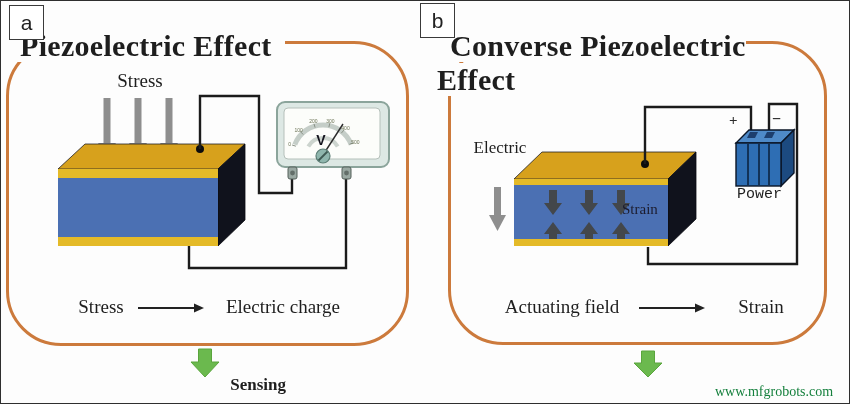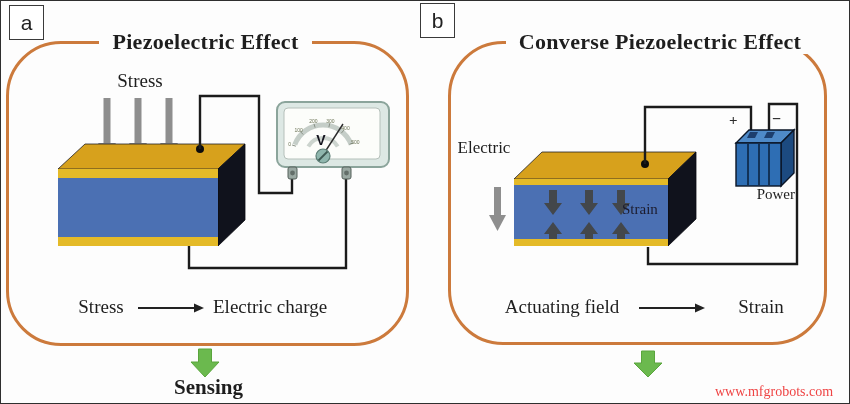--- a/index.html
+++ b/index.html
@@ -16,41 +16,41 @@
     overflow:hidden;border:1px solid #2f2f2f;box-sizing:border-box;
   }
   .tag-box{
     position:absolute;width:33px;height:33px;background:#fff;border:1.5px solid #3a3a3a;
     display:flex;align-items:center;justify-content:center;
     font-family:"Liberation Sans","DejaVu Sans",sans-serif;font-size:21px;color:#222;z-index:5;
   }
   .panel-frame{position:absolute;border:3px solid var(--frame_orange);border-radius:55px;z-index:1;}
   .frame-a{left:5px;top:40px;width:397px;height:299px;}
   .frame-b{left:447px;top:40px;width:373px;height:298px;}
-  .panel-title{position:absolute;top:28px;text-align:center;z-index:4;font-weight:bold;font-size:22px;letter-spacing:.3px;}
+  .panel-title{position:absolute;top:28px;z-index:4;font-weight:bold;font-size:30px;letter-spacing:.3px;}
   .panel-title span{background:#fdfdfd;padding:0 13px;}
   .title-a{left:6px;width:397px;}
-  .title-b{left:472px;width:374px;}
+  .title-b{left:436px;width:374px;}
   .diagram{position:absolute;left:0;top:0;z-index:2;}
   .lbl{position:absolute;z-index:3;}
   .lbl-stress{left:105px;top:69px;width:68px;text-align:center;font-size:19px;}
-  .lbl-field{left:447px;top:137px;width:72px;text-align:center;font-size:17px;line-height:20px;}
+  .lbl-field{left:463px;top:137px;width:72px;text-align:center;font-size:17px;line-height:20px;}
   .lbl-strain{left:621px;top:200px;font-size:15px;color:#1c1c2e;}
-  .lbl-power{left:736px;top:185px;width:58px;text-align:right;font-size:15px;}
+  .lbl-power{left:736px;top:185px;width:58px;text-align:left;font-size:15px;font-family:Liberation Mono, monospace;}
   .lbl-plus{left:728px;top:111px;font-size:15px;font-weight:bold;color:#2b2b2b;}
   .lbl-minus{left:771px;top:109px;font-size:16px;font-weight:bold;color:#2b2b2b;}
   .eq-text{font-size:19px;}
   .eq-a-from{left:60px;top:295px;width:80px;text-align:center;}
-  .eq-a-to{left:212px;top:295px;width:140px;text-align:left;}
+  .eq-a-to{left:212px;top:295px;width:140px;text-align:center;}
   .eq-b-from{left:500px;top:295px;width:122px;text-align:center;}
   .eq-b-to{left:723px;top:295px;width:74px;text-align:center;}
-  .result{position:absolute;z-index:3;font-weight:bold;font-size:21px;text-align:center;}
+  .result{position:absolute;z-index:3;font-weight:bold;font-size:17px;text-align:right;}
   .result-a{left:130px;top:374px;width:155px;}
   .result-b{left:570px;top:374px;width:155px;}
-  .watermark{position:absolute;left:714px;top:383px;font-size:14px;color:#ef4444;z-index:3;}
+  .watermark{position:absolute;left:714px;top:383px;font-size:14px;color:#15803d;z-index:3;}
   
   .f-gold{fill:var(--gold);stroke:#222126;stroke-width:.8;}
   .f-strip{fill:var(--gold_strip);}
   .f-blue{fill:var(--block_blue);}
   .f-dark{fill:var(--block_dark);stroke:#0a0b12;stroke-width:.8;}
   .f-gray{fill:var(--gray_arrow);}
   .f-darkarrow{fill:var(--dark_arrow);}
   .f-green{fill:var(--green);stroke:var(--green_edge);stroke-width:1;}
   .wire{fill:none;stroke:var(--wire_black);stroke-width:2.4;}
   .dot{fill:#0c0c0c;}

